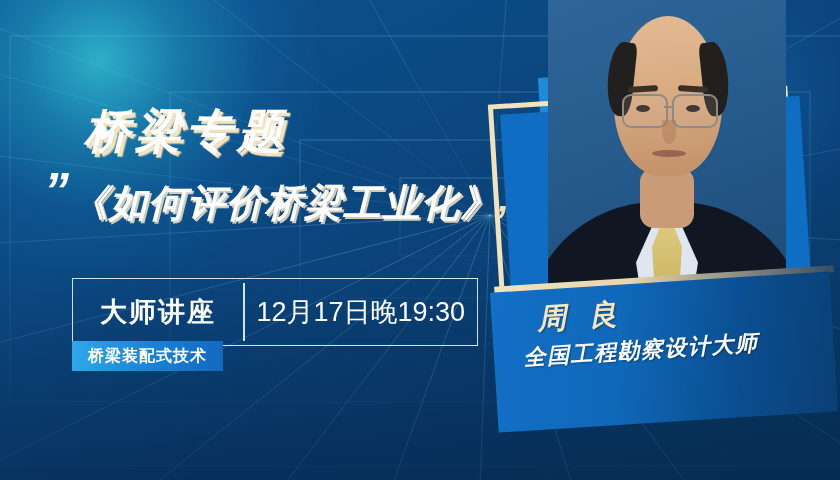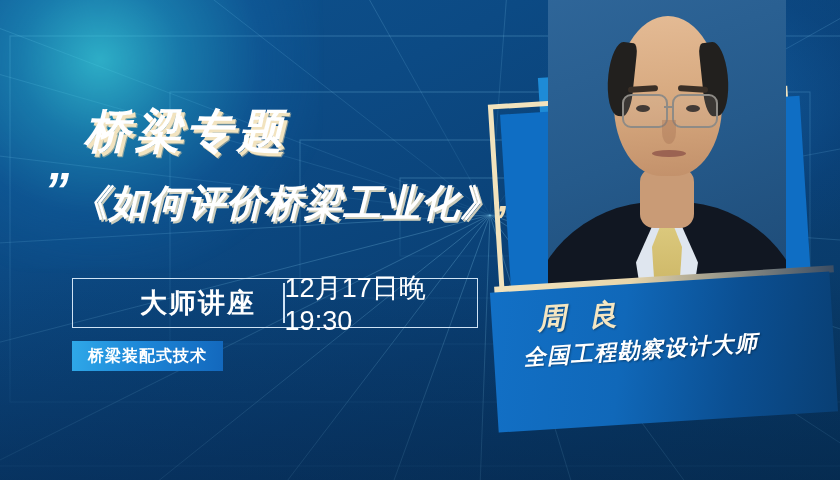--- a/index.html
+++ b/index.html
@@ -61,25 +61,24 @@
   }
   .quote-close{
     position:absolute;left:494px;top:200px;
     font-size:42px;font-weight:800;font-style:italic;
     color:#f0dfb8;line-height:1;
   }
 
   
   .info-box{
     position:absolute;left:72px;top:278px;
-    width:406px;height:50px;
+    width:406px;height:68px;
     border:1.6px solid #cfe3f5;
     display:flex;align-items:stretch;
     box-sizing:border-box;
-    padding-left:40px;
   }
   .info-left{
     display:flex;align-items:center;justify-content:center;
     width:170px;
     color:#ffffff;
     font-size:27px;font-weight:700;letter-spacing:2px;
   }
   .info-divider{width:1.6px;background:#cfe3f5;margin:4px 0;}
   .info-right{
     flex:1;display:flex;align-items:center;justify-content:center;

